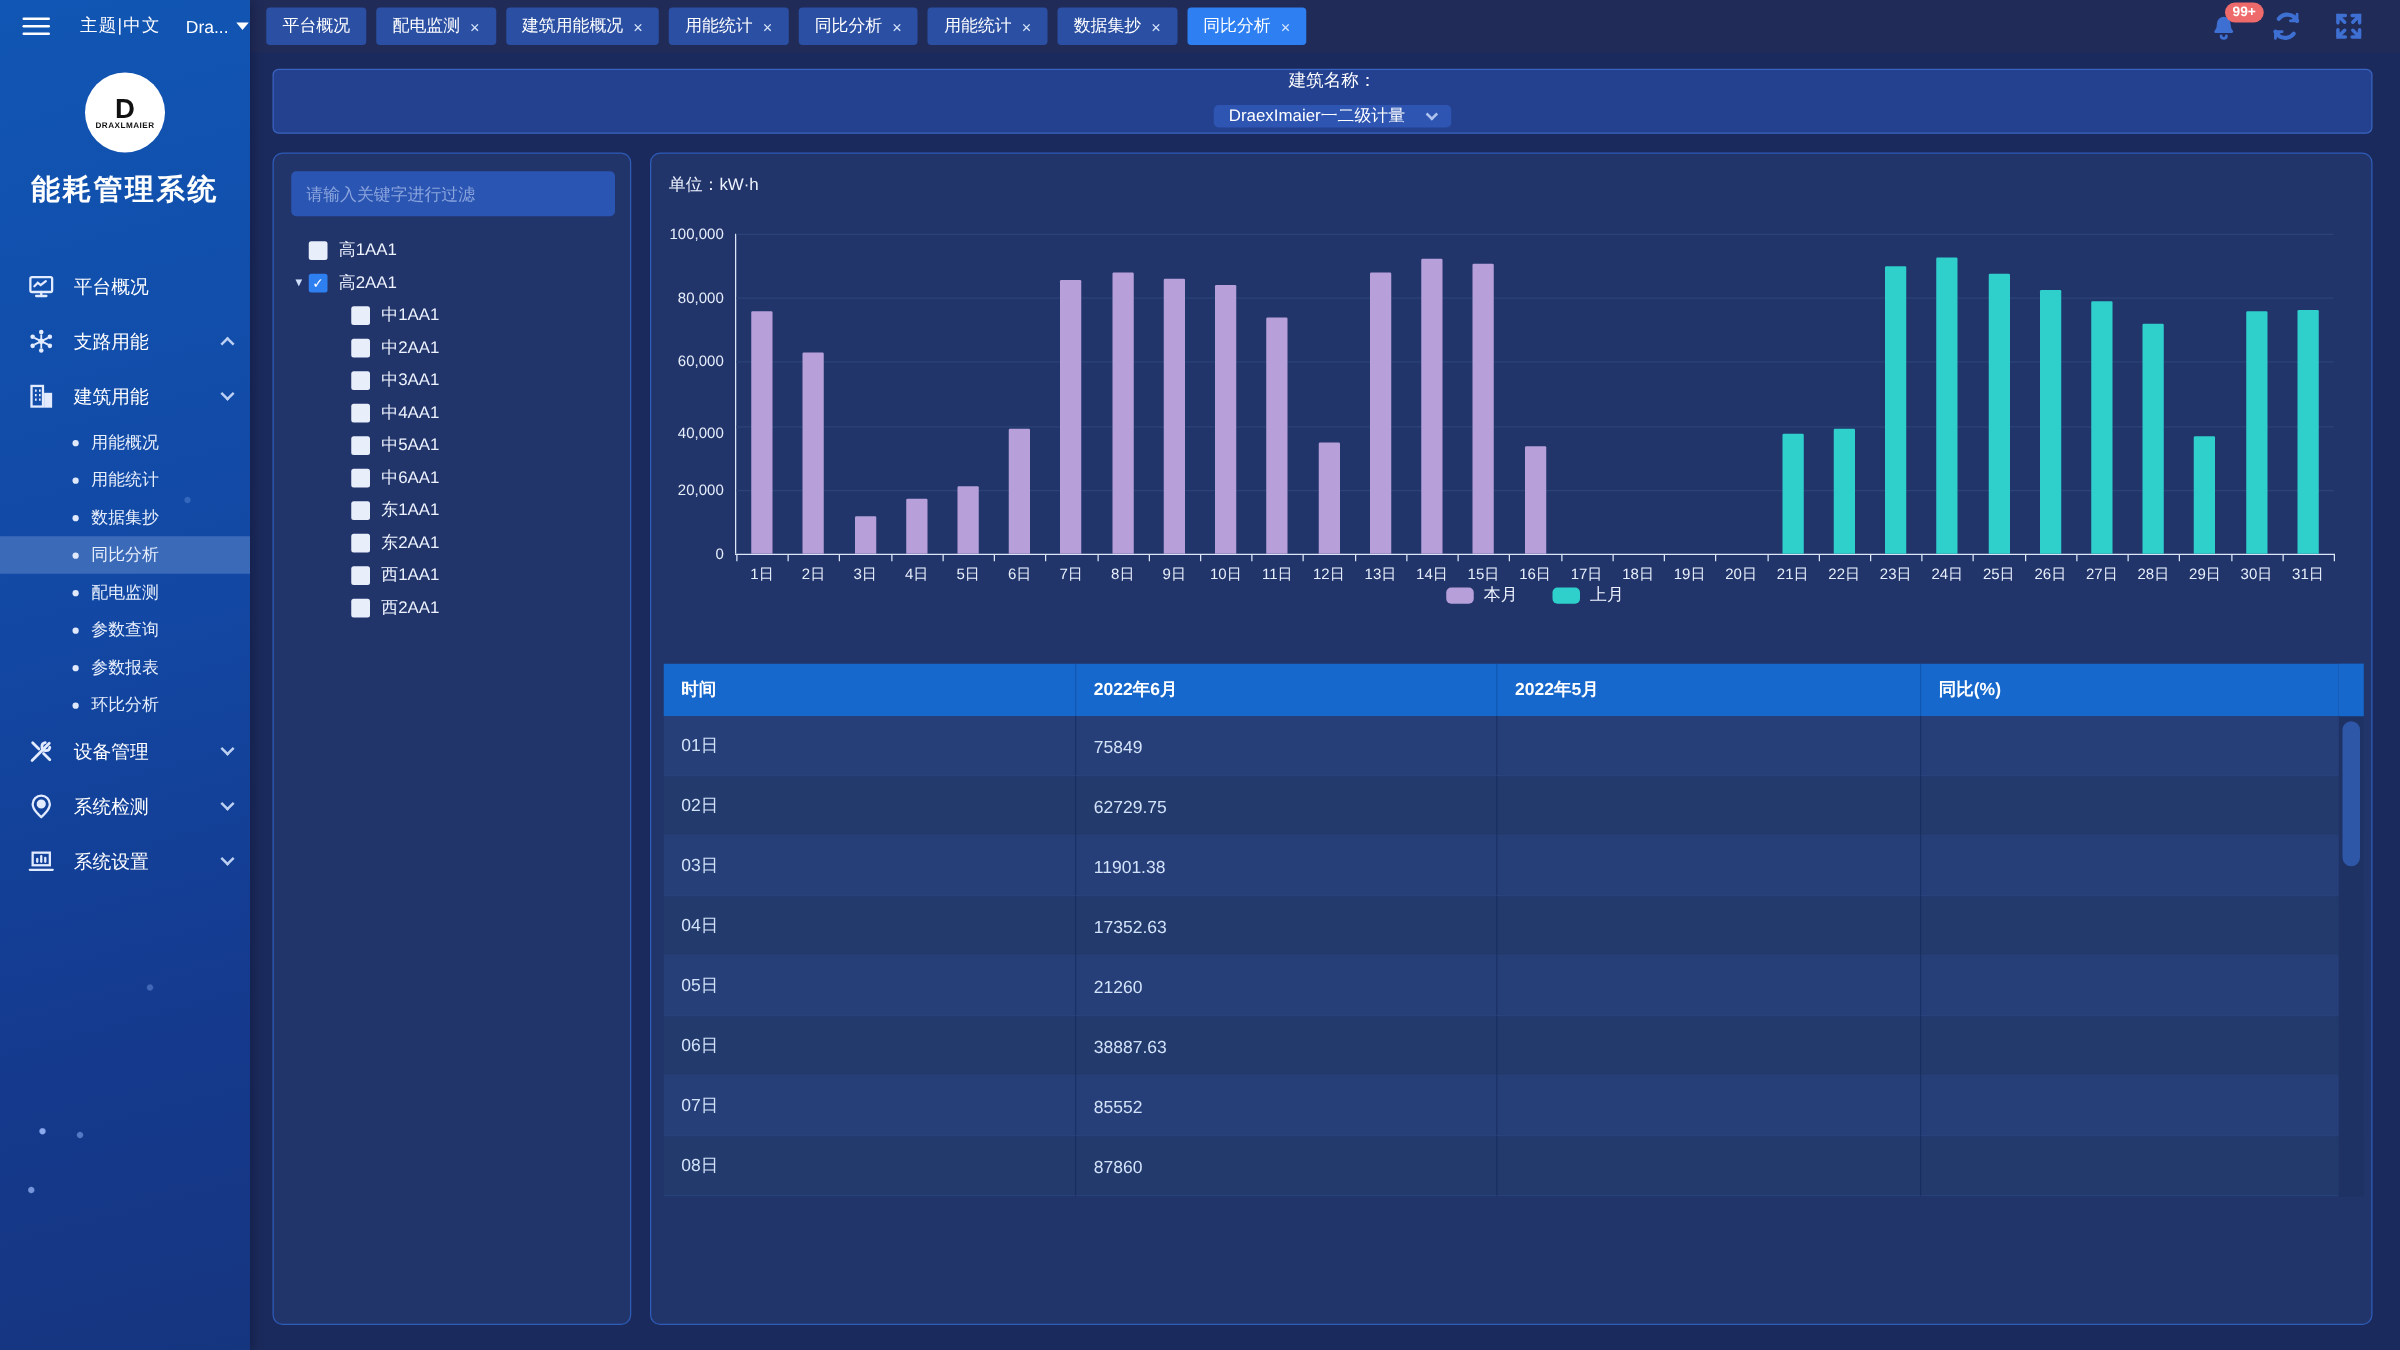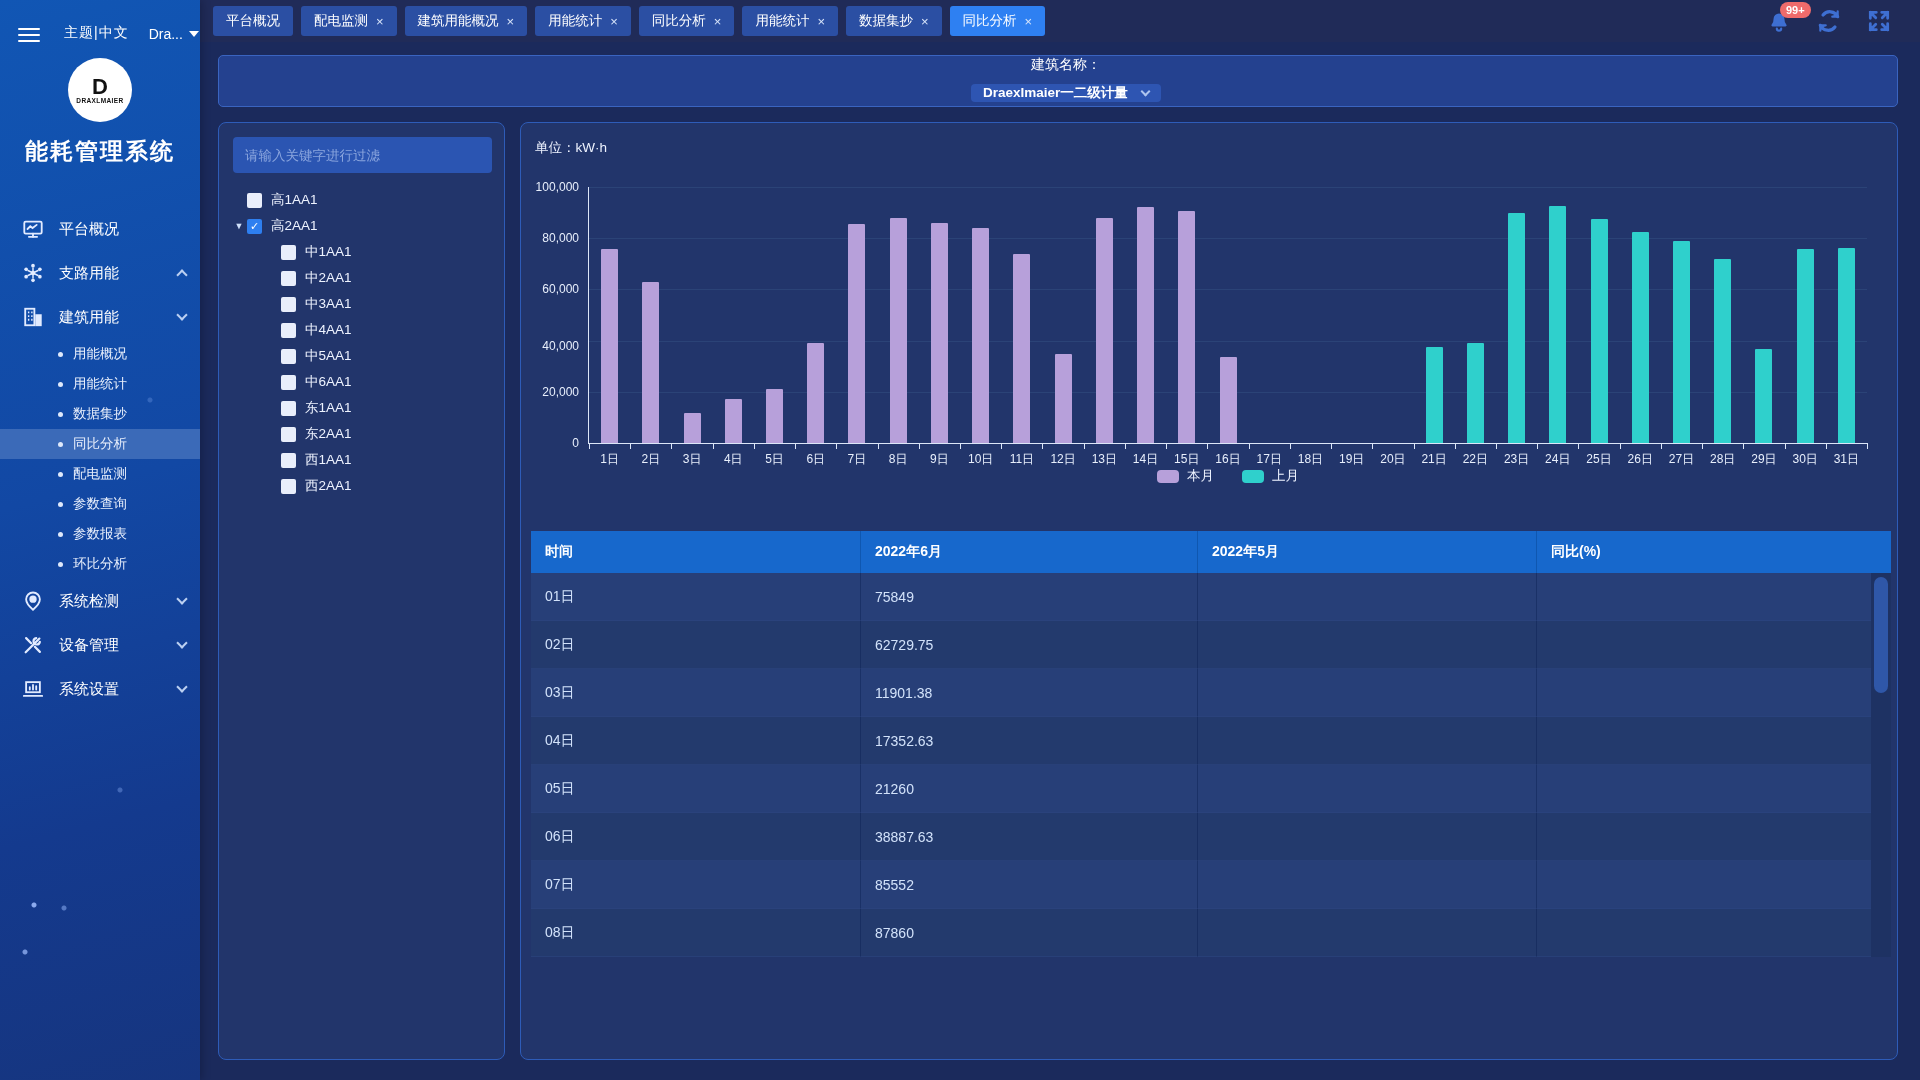--- a/index.html
+++ b/index.html
@@ -11,21 +11,21 @@
   .sidebar { position:absolute; left:0; top:0; width:200px; height:1080px; z-index:5;
     background:linear-gradient(165deg,#1156b4 0%,#1248a4 45%,#143a8e 75%,#16357f 100%);
     background-color:#1150ab; color:#fff;
     box-shadow:2px 0 8px rgba(0,0,20,.25); }
   .sidebar::after { content:""; position:absolute; inset:0; pointer-events:none; background-image:
       radial-gradient(circle 4px at 34px 905px, rgba(160,190,255,.85) 0 2px, transparent 3px),
       radial-gradient(circle 3px at 25px 952px, rgba(160,190,255,.7) 0 2px, transparent 3px),
       radial-gradient(circle 3px at 64px 908px, rgba(150,185,255,.5) 0 2px, transparent 3px),
       radial-gradient(circle 3px at 120px 790px, rgba(150,185,255,.35) 0 2px, transparent 3px),
       radial-gradient(circle 3px at 150px 400px, rgba(150,185,255,.25) 0 2px, transparent 3px); }
-  .sidebar-top { height:42px; display:flex; align-items:flex-end; padding:0 0 0 18px; gap:10px; position:relative; z-index:2;}
+  .sidebar-top { height:42px; display:flex; align-items:center; padding:0 0 0 18px; gap:10px; position:relative; z-index:2;}
   .hamburger { width:22px; height:14px; display:flex; flex-direction:column; justify-content:space-between; cursor:pointer; }
   .hamburger i { display:block; height:2px; background:#fff; border-radius:1px; }
   .theme-label { font-size:14px; letter-spacing:1px; margin-left:14px; white-space:nowrap; }
   .user-chip { font-size:14px; margin-left:10px; display:flex; align-items:center; gap:6px; white-space:nowrap; }
   .caret-down { width:0; height:0; border-left:5px solid transparent; border-right:5px solid transparent; border-top:6px solid #fff; display:inline-block; }
   .logo-wrap { margin:16px auto 0; width:64px; height:64px; background:#fff; border-radius:50%;
     display:flex; flex-direction:column; align-items:center; justify-content:center; position:relative; z-index:2;}
   .logo-d { font-weight:bold; font-size:22px; color:#111; line-height:20px; }
   .logo-brand { font-size:6.5px; font-weight:bold; color:#111; letter-spacing:.4px; }
   .app-title { text-align:center; font-size:23px; font-weight:bold; letter-spacing:2px; margin-top:14px; position:relative; z-index:2;}
@@ -51,21 +51,21 @@
   .top-icon { width:26px; height:26px; cursor:pointer; position:relative;}
   .badge { position:absolute; top:-6px; left:14px; background:#ef6b6b; color:#fff; font-size:11px; font-weight:bold;
     padding:1px 6px; border-radius:9px; line-height:14px; }
 
   
   .panel { position:absolute; background:#22356b; border:1px solid #2e5cb8; border-radius:8px; }
   .filter-panel { position:absolute; left:218px; top:55px; width:1680px; height:52px; background:#24418f;
     border:1px solid #3a64c0; border-radius:5px; display:flex; align-items:center; padding-left:16px; gap:10px; color:#fff;flex-direction:column; }
   .f-label { font-size:14px; white-space:nowrap; }
   .f-select { height:34px; background:#2e55b2; border-radius:4px; display:flex; align-items:center;
-    padding:0 12px; font-size:13.5px; color:#fff; cursor:pointer; position:relative;font-weight:bold; }
+    padding:0 12px; font-size:13.5px; color:#fff; cursor:pointer; position:relative; }
   .f-select .chev { width:7px; height:7px; border-color:#aec4ee; position:absolute; right:12px; }
   .f-gap { width:28px; }
   .date-input { height:22px; width:150px; background:#2e55b2; border-radius:4px; display:flex; align-items:center;
     gap:8px; padding:0 12px; font-size:13.5px; color:#fff; cursor:text; }
 
   
   .tree-panel { left:218px; top:122px; width:287px; height:938px; }
   .tree-search { margin:14px; height:36px; background:#2b55b2; border:none; border-radius:4px; width:259px;
     color:#e8effc; font-size:13.5px; padding:0 12px; outline:none; }
   .tree-search::placeholder { color:#8aa5de; }
@@ -203,38 +203,38 @@
         <div class="submenu-item">
           <div class="dot"></div>
           <div>参数报表</div>
         </div>
         <div class="submenu-item">
           <div class="dot"></div>
           <div>环比分析</div>
         </div>
         <div class="menu-item">
           <div class="mi-icon">
-            <svg width="22" height="22" viewBox="0 0 24 24" fill="none" stroke="#e2ebff" stroke-width="2">
-              <path d="M12 21.5s-7.5-6.2-7.5-11.3a7.5 7.5 0 0 1 15 0C19.5 15.3 12 21.5 12 21.5z"></path>
-              <circle cx="12" cy="10" r="3" fill="#e2ebff"></circle>
-            </svg>
-          </div>
-          <div class="mi-label">系统检测</div>
-          <div class="chev down"></div>
-        </div>
-        <div class="menu-item">
-          <div class="mi-icon">
             <svg width="22" height="22" viewBox="0 0 24 24" fill="none" stroke="#e2ebff" stroke-width="2.4" stroke-linecap="round">
               <path d="M4 20L19 5"></path>
               <path d="M19.5 8.5a3.5 3.5 0 1 1-4-4"></path>
               <path d="M4.5 4.5L10 10"></path>
               <path d="M14 14l5.5 5.5"></path>
             </svg>
           </div>
           <div class="mi-label">设备管理</div>
+          <div class="chev down"></div>
+        </div>
+        <div class="menu-item">
+          <div class="mi-icon">
+            <svg width="22" height="22" viewBox="0 0 24 24" fill="none" stroke="#e2ebff" stroke-width="2">
+              <path d="M12 21.5s-7.5-6.2-7.5-11.3a7.5 7.5 0 0 1 15 0C19.5 15.3 12 21.5 12 21.5z"></path>
+              <circle cx="12" cy="10" r="3" fill="#e2ebff"></circle>
+            </svg>
+          </div>
+          <div class="mi-label">系统检测</div>
           <div class="chev down"></div>
         </div>
         <div class="menu-item">
           <div class="mi-icon">
             <svg width="22" height="22" viewBox="0 0 24 24" fill="none" stroke="#e2ebff" stroke-width="2" stroke-linecap="round">
               <rect x="4.5" y="4.5" width="15" height="11"></rect>
               <path d="M8.5 12.5v-2.5M12 12.5V7.5M15.5 12.5V9"></path>
               <line x1="2" y1="19.5" x2="22" y2="19.5"></line>
             </svg>
           </div>

